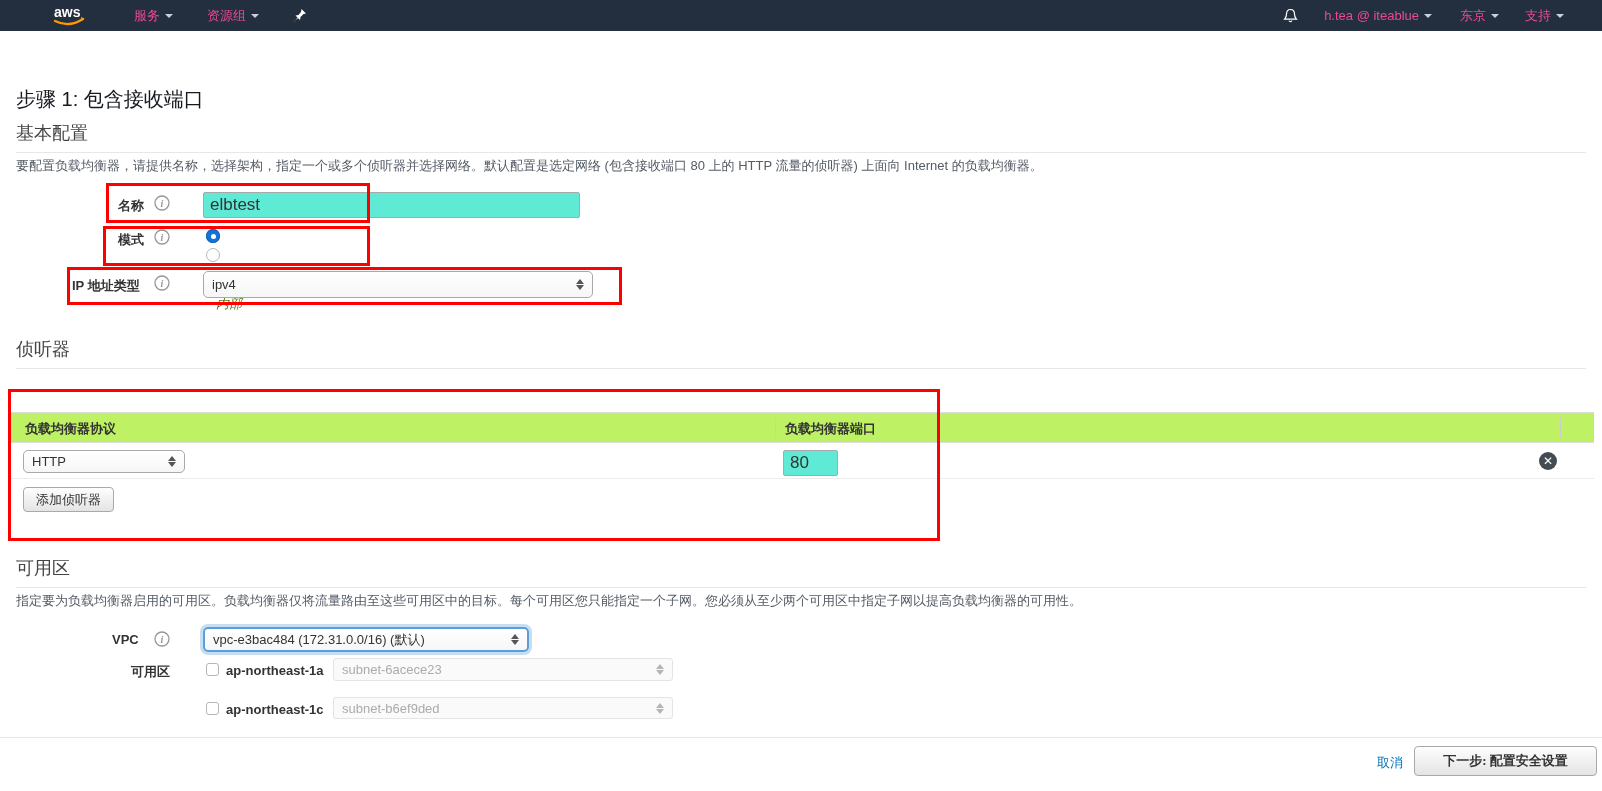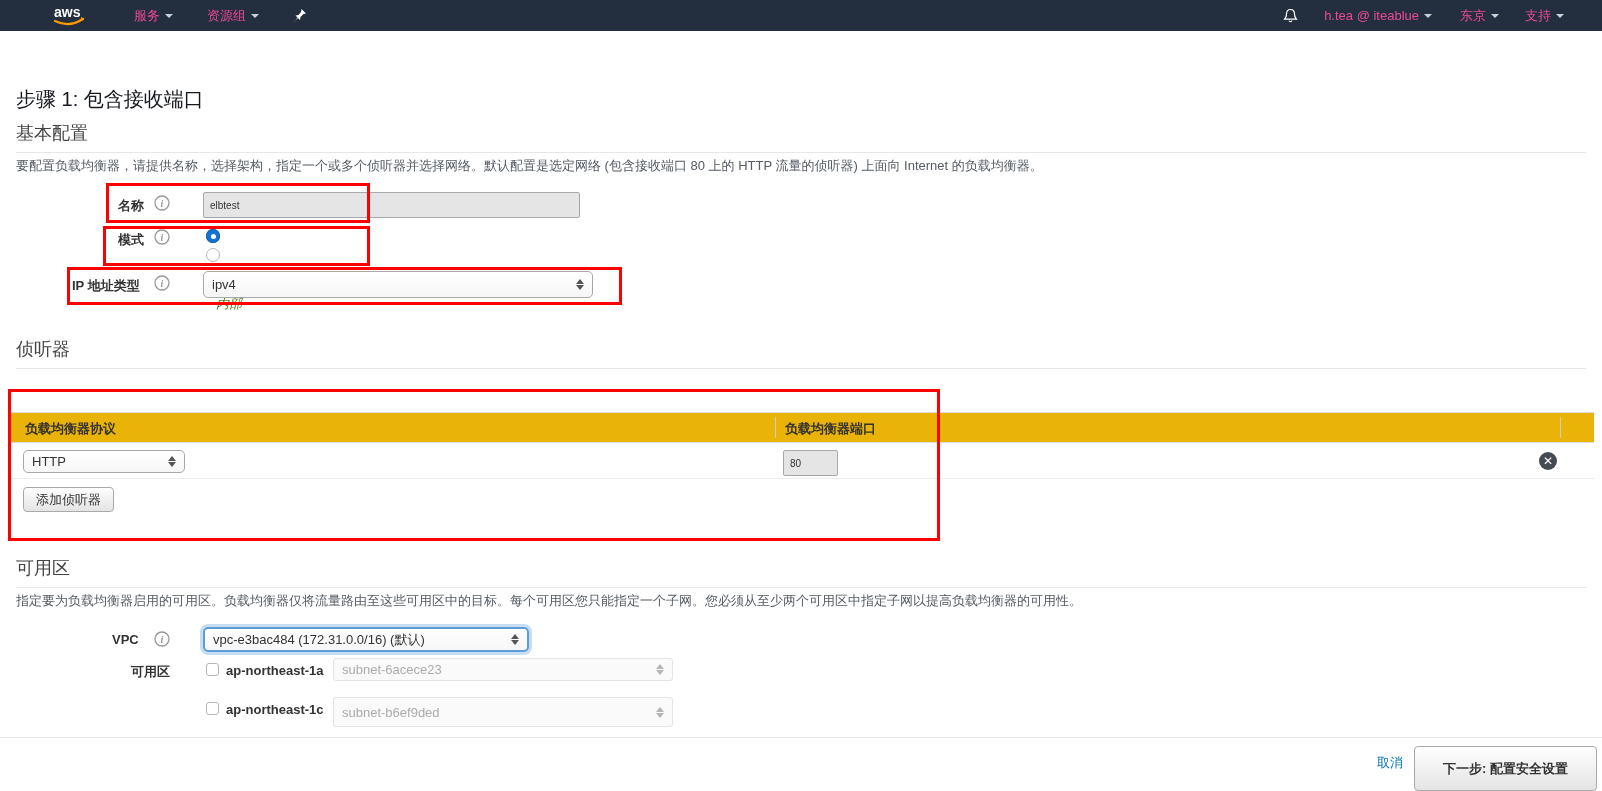--- a/index.html
+++ b/index.html
@@ -36,53 +36,53 @@
   
   .redbox { position:absolute; border:3px solid #ff0000; pointer-events:none; z-index:5; }
   .rb-name { left:106px; top:183px; width:264px; height:40px; }
   .rb-scheme { left:103px; top:226px; width:267px; height:40px; }
   .rb-ip { left:67px; top:267px; width:555px; height:38px; }
   .rb-listen { left:8px; top:389px; width:932px; height:152px; }
 
   
   .flabel { position:absolute; font-weight:700; color:#333; font-size:13px; }
   .info-icon { position:absolute; width:16px; height:16px; cursor:pointer; }
-  .text-input { position:absolute; border:1px solid #a9a9a9; border-radius:2px; font-size:10px; padding:12px 6px; color:#333; background:#e5e5e5; font-family:inherit; }
+  .text-input { position:absolute; border:1px solid #a9a9a9; border-radius:2px; font-size:17px; padding:12px 6px; color:#333; background:#5eead4; font-family:inherit; }
   .sel { position:absolute; border:1px solid #a9a9a9; border-radius:5px; background:linear-gradient(#ffffff,#f6f6f6); display:flex; align-items:center; padding:0 8px; cursor:pointer; font-size:13px; color:#333; }
   .sel .stepper { margin-left:auto; display:flex; flex-direction:column; gap:1px; align-items:center; }
   .sel.focused { border:2px solid #5b9dd9; box-shadow:0 0 0 3px rgba(91,157,217,.35); }
   .sel.disabled { background:#fafafa; border:1px solid #e4e4e4; color:#ababab; cursor:default; border-radius:3px; }
   .tri-up { width:0; height:0; border-left:4px solid transparent; border-right:4px solid transparent; border-bottom:5px solid #555; }
   .tri-dn { width:0; height:0; border-left:4px solid transparent; border-right:4px solid transparent; border-top:5px solid #555; }
   .sel.disabled .tri-up { border-bottom-color:#b5b5b5; }
   .sel.disabled .tri-dn { border-top-color:#b5b5b5; }
 
   .radio { position:absolute; width:14px; height:14px; border-radius:50%; cursor:pointer; }
   .radio.on { background:#1673d6; box-shadow:inset 0 0 0 1px #1162b8; }
   .radio.on::after { content:""; position:absolute; left:4.5px; top:4.5px; width:5px; height:5px; border-radius:50%; background:#fff; }
   .radio.off { background:#fff; border:1px solid #b6b6b6; }
   .rlabel { position:absolute; font-size:13px; color:#4d7c0f;margin-top:47px; }
 
   .checkbox { position:absolute; width:13px; height:13px; border:1px solid #b6b6b6; border-radius:3px; background:#fff; cursor:pointer; }
   .zname { position:absolute; font-weight:700; color:#333; font-size:13px; }
 
   
-  .ltable-head { position:absolute; left:10px; top:412px; width:1584px; height:31px; background:#eab308; border-top:1px solid #ddd; border-bottom:1px solid #ddd; }
+  .ltable-head { position:absolute; left:10px; top:412px; width:1584px; height:31px; background:#bef264; border-top:1px solid #ddd; border-bottom:1px solid #ddd; }
   .ltable-head .colsep { position:absolute; top:4px; bottom:4px; width:1px; background:#ccc; }
   .col-h { position:absolute; top:7px; font-weight:700; color:#333; font-size:13px; }
   .ltable-row { position:absolute; left:10px; top:443px; width:1584px; height:36px; background:#fff; border-bottom:1px solid #ededed; }
   .del-icon { position:absolute; left:1539px; top:452px; width:18px; height:18px; border-radius:50%; background:#454b52; color:#fff; display:flex; align-items:center; justify-content:center; font-size:12px; font-weight:700; cursor:pointer; line-height:1; }
 
   .btn { border:1px solid #a9a9a9; border-radius:4px; background:linear-gradient(#fefefe,#e4e4e4); font-size:13px; color:#333; cursor:pointer; font-family:inherit; }
   .add-listener { position:absolute; left:23px; top:487px; height:25px; padding:0 12px; }
 
   
   .footer-divider { position:absolute; left:0; top:737px; width:1602px; height:1px; background:#e5e5e5; }
   .cancel-link { position:absolute; left:1377px; top:754px; color:#0073bb; cursor:pointer; font-size:13px; }
-  .next-btn { position:absolute; left:1414px; top:746px; width:183px; height:45px; font-weight:700; }
+  .next-btn { position:absolute; left:1414px; top:746px; width:183px; height:30px; font-weight:700;font-family:Liberation Serif, serif; }
 </style>
 </head>
 <body>
 
 <div class="page">
 
   <div class="navbar">
     <div class="nav-left">
       <div class="logo-wrap">
         <svg width="42" height="26" viewBox="0 0 42 26">
@@ -218,21 +218,21 @@
   <div class="sel disabled" style="left:333px; top:658px; width:340px; height:23px;">
     <span>subnet-6acece23</span>
     <span class="stepper">
         <span class="tri-up"></span>
         <span class="tri-dn"></span>
       </span>
   </div>
 
   <span class="checkbox" style="left:206px; top:702px;"></span>
   <span class="zname" style="left:226px; top:702px;">ap-northeast-1c</span>
-  <div class="sel disabled" style="left:333px; top:697px; width:340px; height:30px;">
+  <div class="sel disabled" style="left:333px; top:697px; width:340px; height:22px;">
     <span>subnet-b6ef9ded</span>
     <span class="stepper">
         <span class="tri-up"></span>
         <span class="tri-dn"></span>
       </span>
   </div>
 
   <div class="footer-divider"></div>
   <span class="cancel-link">取消</span>
   <button class="btn next-btn">下一步: 配置安全设置</button>

